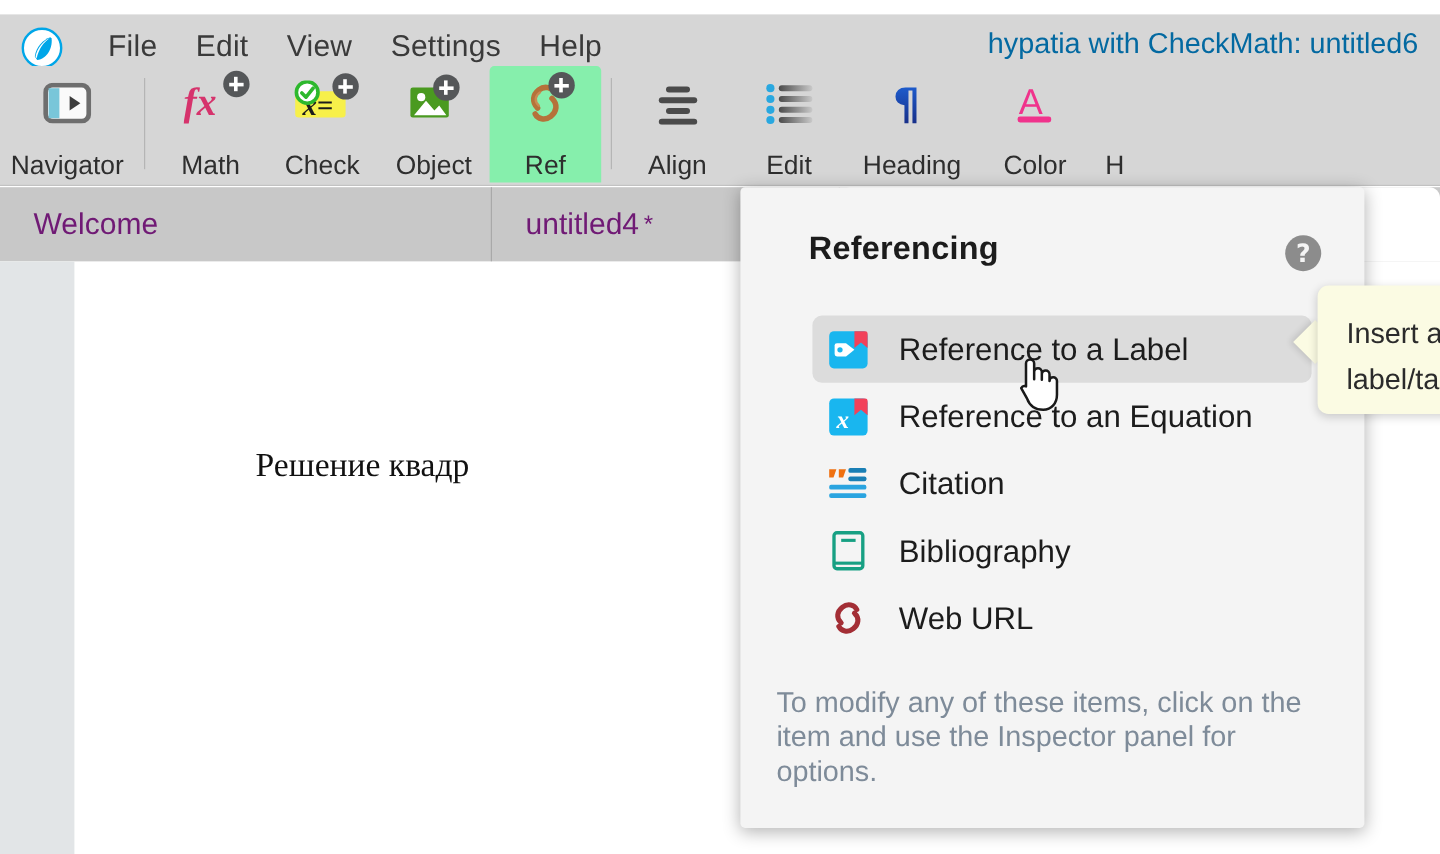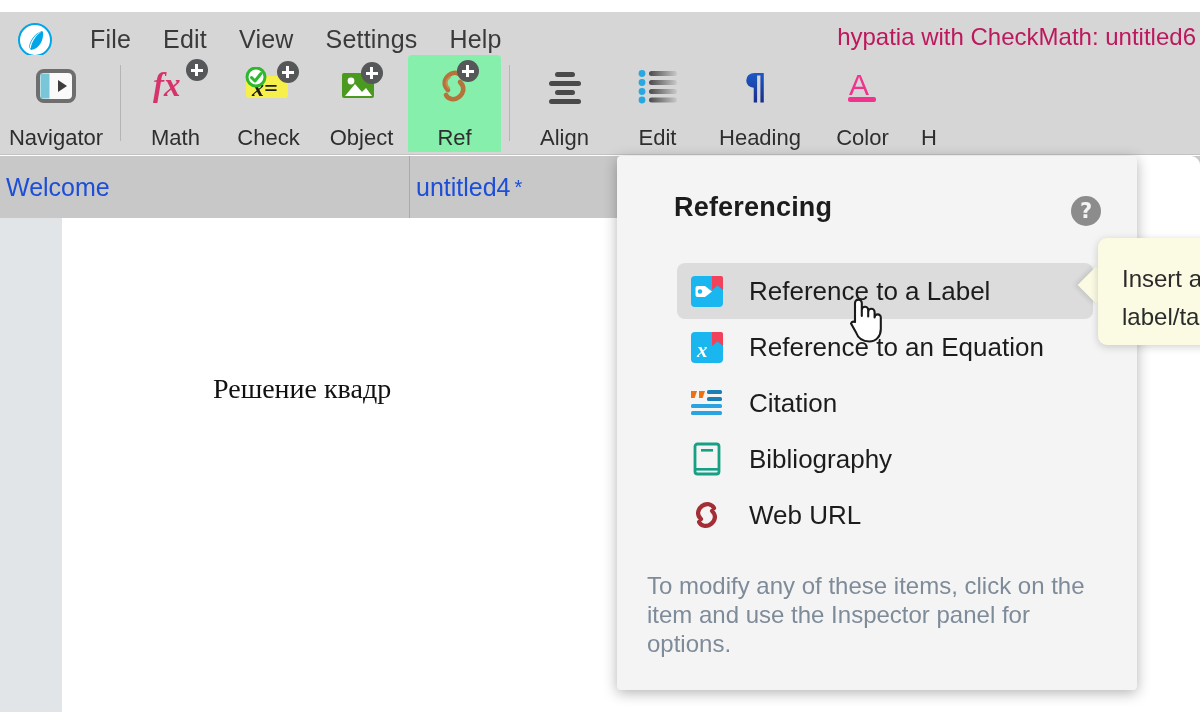--- a/index.html
+++ b/index.html
@@ -24,21 +24,21 @@
   }
   .app-logo .quill {
     position: absolute; left: 7px; top: 5px; width: 18px; height: 22px;
   }
   .menu-item {
     font-size: 25px; color: #3a3a3a; padding: 0 16px; white-space: nowrap;
     letter-spacing: .2px;
   }
   .win-title {
     position: absolute; right: 0px; top: 11px; font-size: 24px;
-    color: #be185d; white-space: nowrap; padding-right: 4px;
+    color: #0369a1; white-space: nowrap; padding-right: 18px;
   }
 
   
   .toolbar {
     position: absolute; left: 0; top: 55px; width: 1200px; height: 100px;
     background: #d6d6d6;
     display: flex; align-items: flex-start;
     border-bottom: 1px solid #c2c2c2;
   }
   .tb-btn {
@@ -70,22 +70,22 @@
   .plus-badge::before { width: 12px; height: 3px; }
   .plus-badge::after  { width: 3px; height: 12px; }
 
   
   .tabbar {
     position: absolute; left: 0; top: 156px; width: 1200px; height: 62px;
     background: #c8c8c8;
   }
   .tab {
     position: absolute; top: 0; height: 62px; display: flex;
-    align-items: center; padding-left: 6px;
-    font-size: 25px; color: #1d4ed8;
+    align-items: center; padding-left: 28px;
+    font-size: 25px; color: #701a75;
     border-right: 1px solid #a9a9a9;
   }
   .tab .star { font-size: 20px; margin-left: 4px; vertical-align: top; }
   .tab-welcome { left: 0; width: 410px; }
   .tab-untitled4 { left: 410px; width: 290px; }
   .tab-active {
     left: 700px; width: 500px; background: #ffffff;
     border-radius: 9px 9px 0 0; border-right: none;
   }
 

